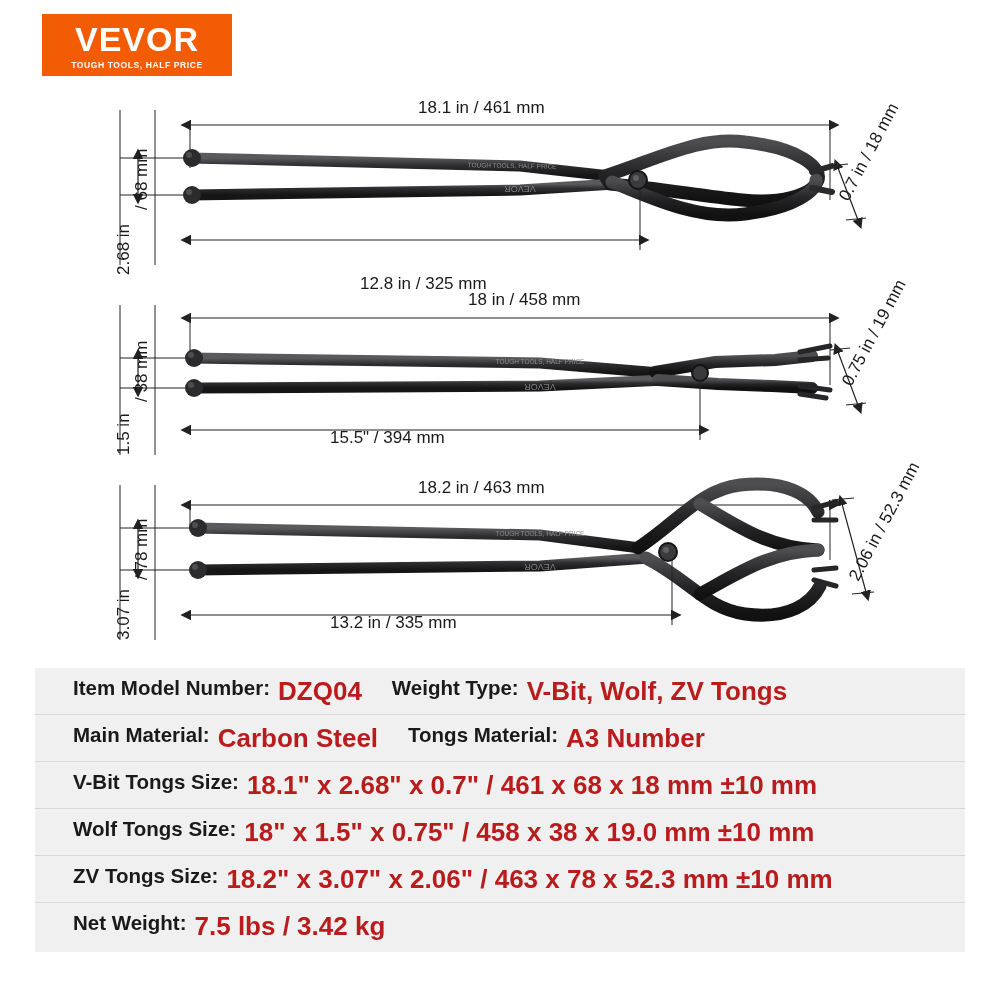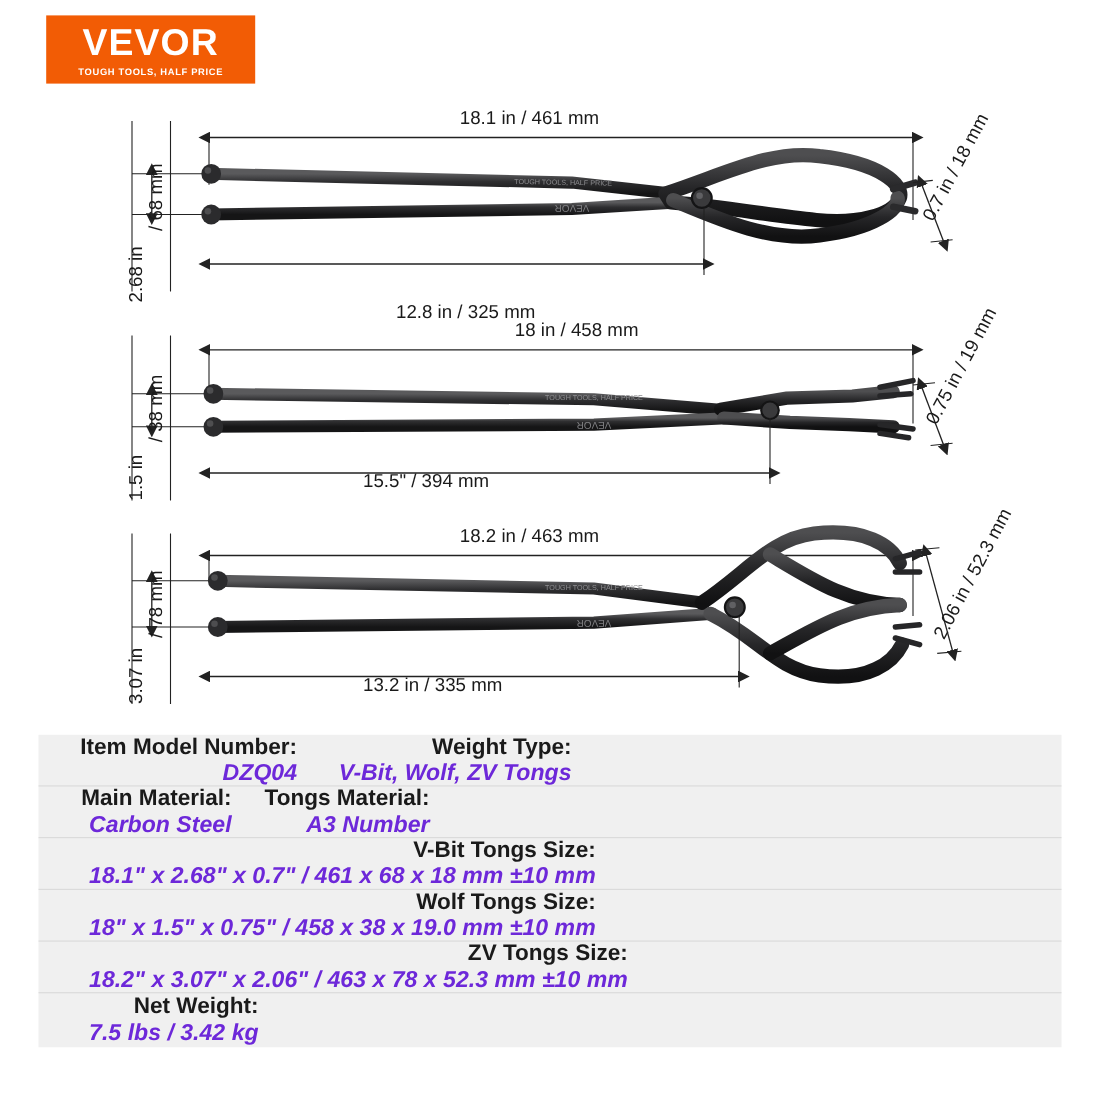--- a/index.html
+++ b/index.html
@@ -77,28 +77,27 @@
     border-bottom: 1px solid #d9d9d9;
   }
   .spec-row:last-child { border-bottom: none; }
   .spec-label {
     font-size: 20.5px;
     font-weight: bold;
     color: #1a1a1a;
     white-space: nowrap;
   }
   .spec-value {
-    font-size: 21px;
+    font-size: 26px;
     font-weight: bold;
-    color: #6d28d9;
+    color: #b91c1c;
     white-space: nowrap;
     margin-left: 8px;
-    font-style: italic;
-  }
-  .spec-pair { display: flex; align-items: flex-end; flex-direction: column; }
+  }
+  .spec-pair { display: flex; align-items: flex-start; }
   .spec-pair.second { margin-left: 30px; }
 </style>
 </head>
 <body>
 
 <div id="page">
 
   <div class="logo-box">
     <div class="logo-word">VEVOR</div>
     <div class="logo-tag">TOUGH TOOLS, HALF PRICE</div>

